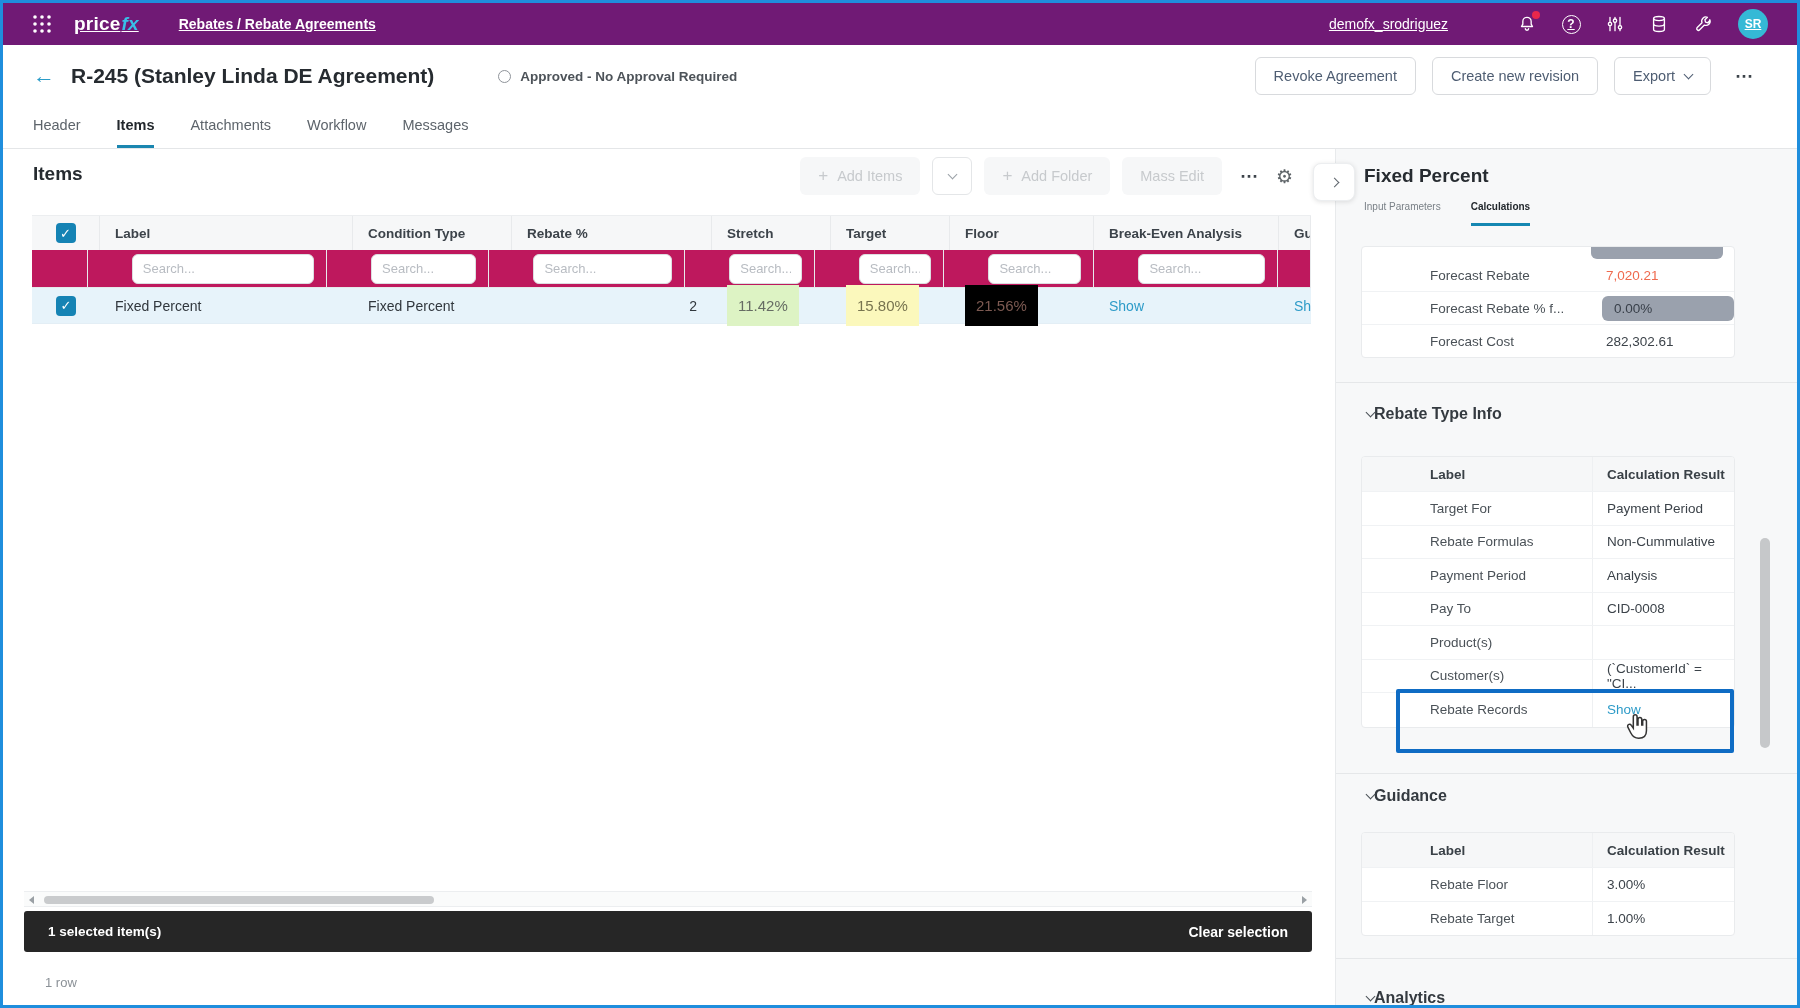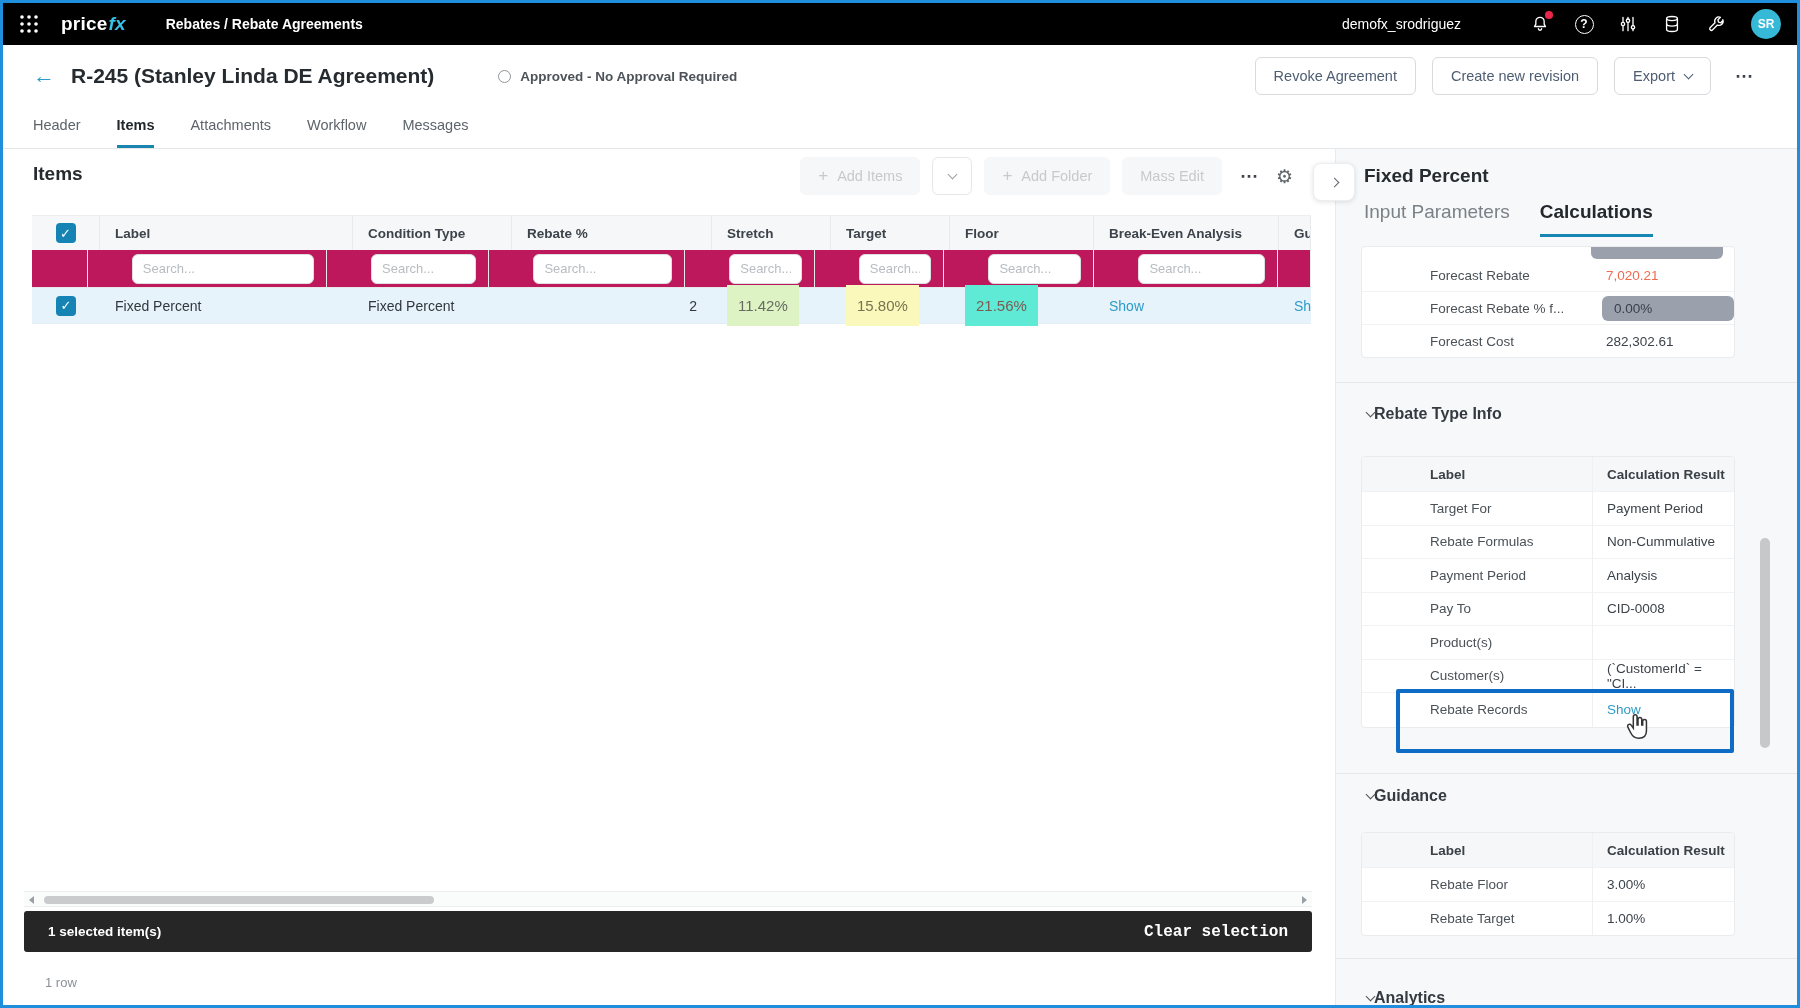--- a/index.html
+++ b/index.html
@@ -1,20 +1,20 @@
 <!DOCTYPE html>
 <html><head>
 <meta charset="utf-8">
 <style>
   * { margin:0; padding:0; box-sizing:border-box; }
   html,body { width:1800px; height:1008px; font-family:"Liberation Sans", sans-serif; background:#fff; }
   #app { position:relative; width:1800px; height:1008px; border:3px solid #1f8edd; background:#fff; overflow:hidden; }
 
   
-  .navbar { position:absolute; left:0; top:0; width:100%; height:42px; background:#000000; display:flex; align-items:center; padding:0 16px; color:#fff; }
+  .navbar { position:absolute; left:0; top:0; width:100%; height:42px; background:#701a75; display:flex; align-items:center; padding:0 29px; color:#fff;text-decoration:underline; }
   .grid-icon { width:20px; height:20px; margin-right:22px; display:flex; align-items:center; }
   .brand { font-size:19px; font-weight:800; letter-spacing:.2px; display:flex; align-items:baseline; }
   .brand .fx { color:#38c0e8; font-style:italic; margin-left:1px; }
   .breadcrumb { margin-left:40px; font-size:14px; font-weight:700; }
   .nav-spacer { flex:1; }
   .username { font-size:14px; margin-right:46px; }
   .nav-ic { position:relative; width:22px; height:22px; margin-left:22px; display:flex; align-items:center; justify-content:center; }
   .nav-ic svg { width:20px; height:20px; stroke:#fff; fill:none; stroke-width:1.6; stroke-linecap:round; stroke-linejoin:round; }
   .badge-dot { position:absolute; top:-2px; right:-2px; width:8px; height:8px; border-radius:50%; background:#e8274b; }
   .help-circ { width:19px; height:19px; border:1.7px solid #fff; border-radius:50%; font-size:12px; font-weight:700; display:flex; align-items:center; justify-content:center; color:#fff; }
@@ -63,42 +63,42 @@
   .hcell { font-size:13.5px; font-weight:700; color:#3c434a; padding:0 15px; }
   .hcell.num { justify-content:flex-end; width:100%; }
   .scell { padding:0 12px; width:100%; }
   .scell input { width:100%; height:30px; border:1px solid #dcdee1; border-radius:6px; padding:0 10px; font-size:13px; font-family:inherit; color:#3c434a; background:#fff; }
   .scell input::placeholder { color:#b8bcc2; }
   .dcell { font-size:14px; color:#31373d; padding:0 15px; }
   .dcell.num { margin-left:auto; text-align:right; }
   .chip { display:inline-block; padding:12px 11px; font-size:15px; color:#666c63; margin-left:15px; }
   .chip-green { background:#ddf3c4; }
   .chip-yellow { background:#fbf8bc; color:#77744f; }
-  .chip-red { background:#5eead4; color:#7d5a52;text-align:right; }
+  .chip-red { background:#000000; color:#7d5a52;text-align:right; }
   .link { color:#2d9bc8; cursor:pointer; }
   .checkbox { width:20px; height:20px; background:#1583b4; border-radius:4px; color:#fff; font-size:13px; display:flex; align-items:center; justify-content:center; cursor:pointer; }
 
   
   .hscroll { position:absolute; left:21px; top:742px; width:1288px; height:16px; background:#fafbfb; border-top:1px solid #eceef0; border-bottom:1px solid #eceef0; }
   .hthumb { position:absolute; left:20px; top:4px; width:390px; height:8px; background:#c9cbcd; border-radius:4px; cursor:grab; }
   .harrow { position:absolute; top:4px; width:0; height:0; border-top:4px solid transparent; border-bottom:4px solid transparent; }
   .harrow.left { left:5px; border-right:5px solid #9aa0a5; }
   .harrow.right { right:5px; border-left:5px solid #9aa0a5; }
 
   
   .darkbar { position:absolute; left:21px; top:762px; width:1288px; height:41px; background:#262626; border-radius:3px; display:flex; align-items:center; justify-content:space-between; padding:0 24px; }
   .darkbar .sel { color:#fff; font-size:13.5px; font-weight:700; }
-  .darkbar .clear { color:#fff; font-size:16px; font-weight:700; cursor:pointer;font-family:Liberation Mono, monospace; }
+  .darkbar .clear { color:#fff; font-size:14px; font-weight:700; cursor:pointer; }
   .rowcount { position:absolute; left:42px; top:826px; font-size:13px; color:#8b9197; }
 
   
   .panel { position:absolute; left:1332px; top:146px; width:465px; height:856px; background:#f7f8f9; border-left:1px solid #e8eaec; }
   .panel-title { position:absolute; left:28px; top:16px; font-size:19px; font-weight:700; color:#262b30; }
   .panel-tabs { position:absolute; left:28px; top:52px; display:flex; gap:30px; }
-  .panel-tab { font-size:19px; color:#7a8187; padding-bottom:11px; border-bottom:3px solid transparent; cursor:pointer; }
+  .panel-tab { font-size:10px; color:#7a8187; padding-bottom:11px; border-bottom:3px solid transparent; cursor:pointer; }
   .panel-tab.active { color:#23282d; font-weight:700; border-bottom-color:#1587b2; }
 
   .card { position:absolute; left:25px; width:374px; background:#fff; border:1px solid #e9ebed; border-radius:4px; overflow:hidden; }
   .prow { display:flex; align-items:center; border-bottom:1px solid #f0f2f4; }
   .prow:last-child { border-bottom:none; }
   .plabel { width:230px; padding-left:68px; font-size:13.5px; color:#4a5157; }
   .pvalue { flex:1; padding-left:14px; font-size:13.5px; color:#3c434a; display:flex; align-items:center; }
   .phead { background:#f6f7f8; }
   .phead .plabel, .phead .pvalue { font-weight:700; color:#3a4147; }
   .vline .pvalue { border-left:1px solid #eef0f2; height:100%; }

